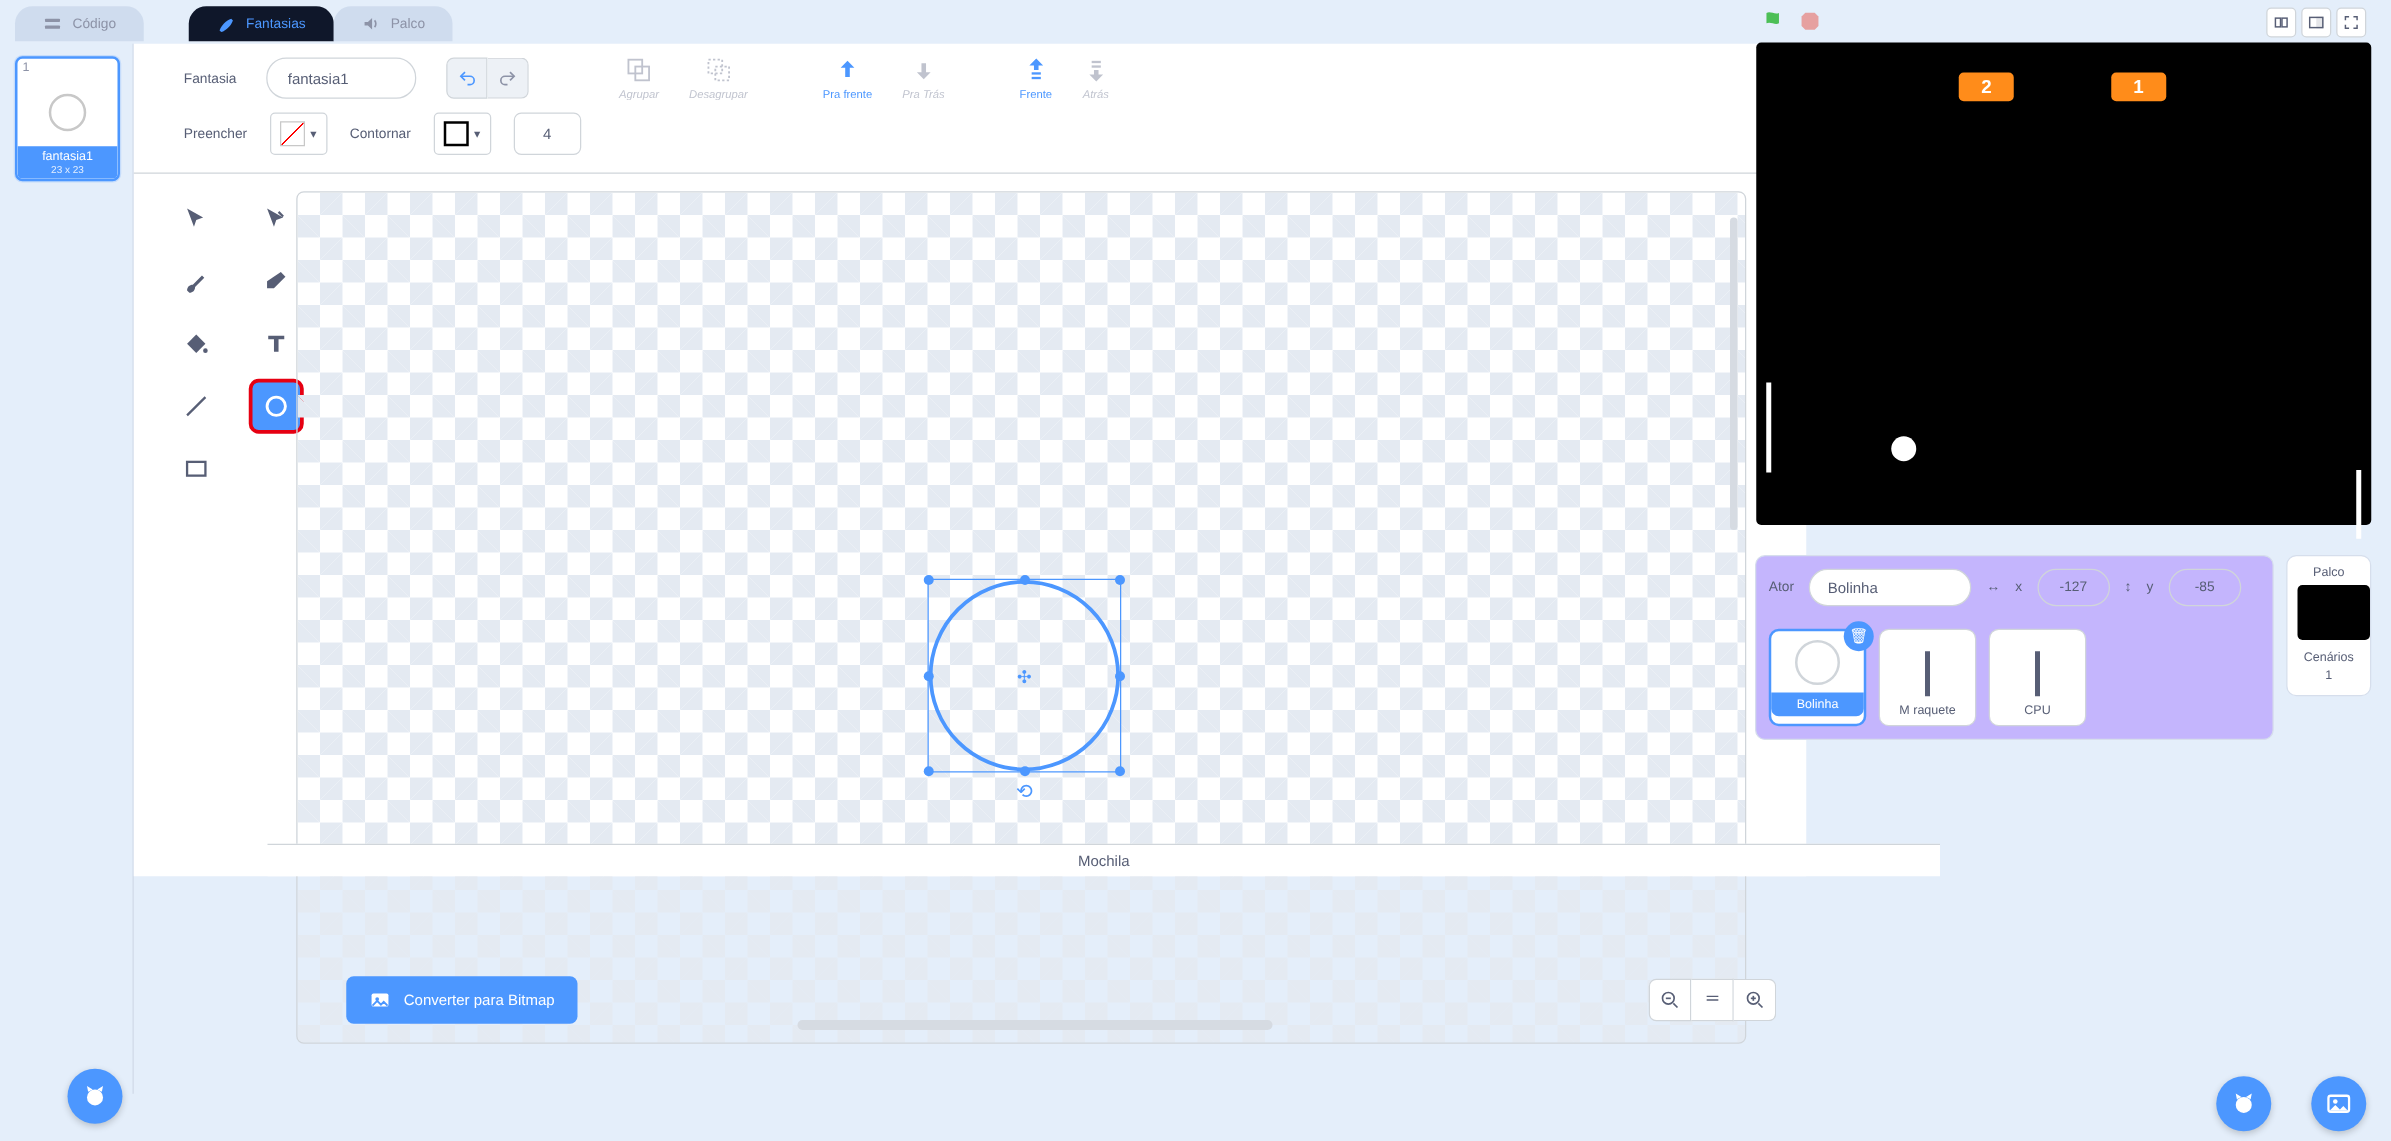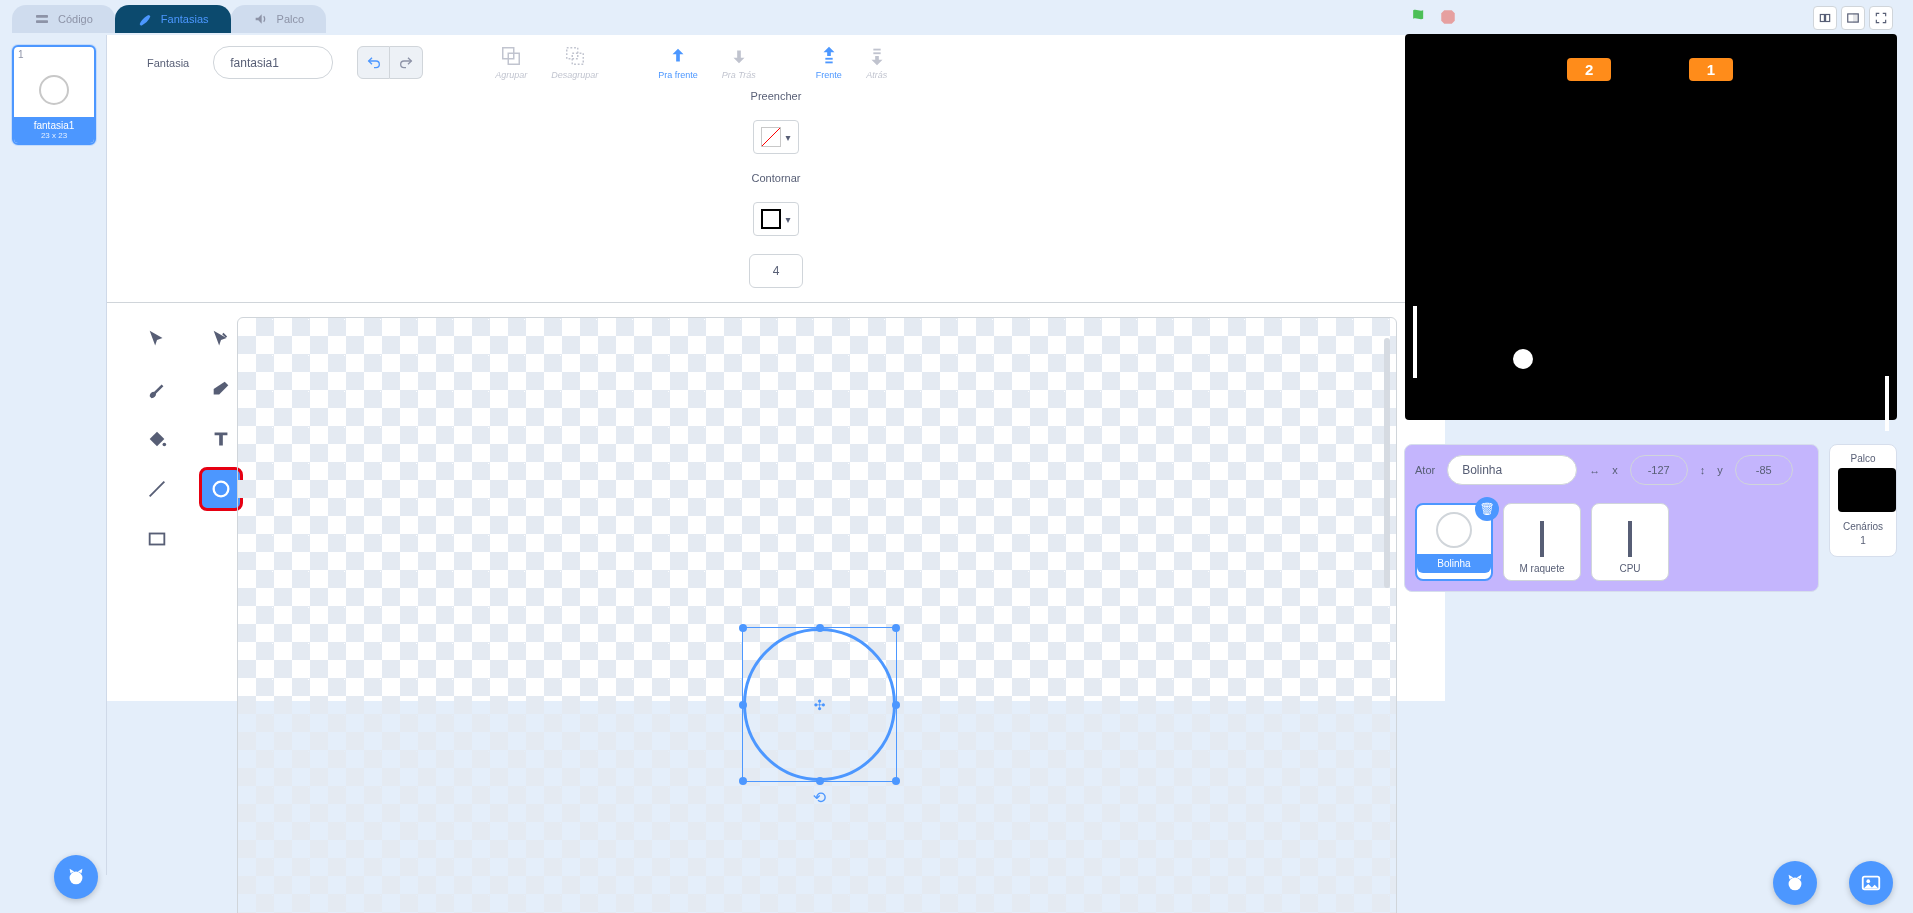--- a/index.html
+++ b/index.html
@@ -29,22 +29,23 @@
   .tab {
     display:flex; align-items:center; gap:8px;
     padding: 6px 22px;
     border-radius: 14px 14px 0 0;
     background: #cfdcee;
     color: var(--text-light);
     font-size: 11px;
     cursor:pointer;
   }
   .tab.active {
-    background: #0c4a6e;
+    background: #0f172a;
     color: var(--blue);
+    margin-left: 36px;
   }
   .tab svg { width:16px; height:16px; }
 
   
   .thumb-strip {
     position:absolute;
     left:0; top:35px;
     width:107px; height:840px;
     background: var(--light-blue-bg);
     border-right: 1px solid #cfd9e8;
@@ -110,21 +111,20 @@
     display:flex; flex-direction:column; align-items:center; gap:3px;
     cursor:pointer;
   }
   .tbtn-col.disabled { color:var(--text-light); opacity:.55; cursor:default;font-style:italic; }
   .tbtn-col .cap { font-size:9px; }
 
   .toolbar2 {
     padding:10px 40px 14px 40px;
     display:flex; align-items:center; gap:18px;
     border-bottom:1px solid var(--border);
-    flex-direction:column;
   }
   .swatch-drop {
     width:46px; height:34px;
     border:1px solid var(--border); border-radius:4px;
     display:flex; align-items:center; justify-content:center; gap:4px;
     background:#fff;
   }
   .num-input {
     width:54px; height:34px;
     border:1px solid var(--border); border-radius:6px;
@@ -570,20 +570,28 @@
           <div class="handle h-r"></div>
           <div class="cross">✣</div>
           <div class="rot">⟲</div>
         </div>
         <div class="vscroll"></div>
         <div class="hscroll"></div>
       </div>
     </div>
 
     <div class="bottom-bar">
+      <button class="convert-btn">
+        <svg width="18" height="18" viewBox="0 0 24 24" fill="#fff">
+            <rect x="3" y="5" width="18" height="14" rx="2"></rect>
+            <circle cx="9" cy="11" r="2" fill="#4c97ff"></circle>
+            <path d="M4 18l5-5 4 4 3-3 4 4" stroke="#4c97ff" stroke-width="2" fill="none"></path>
+          </svg>
+        <span>Converter para Bitmap</span>
+      </button>
       <div class="zoom">
         <div class="zbtn first">
           <svg width="16" height="16" viewBox="0 0 24 24" fill="none" stroke="currentColor" stroke-width="2">
             <circle cx="10" cy="10" r="7"></circle>
               <line x1="16" y1="16" x2="21" y2="21"></line>
               <line x1="7" y1="10" x2="13" y2="10"></line>
           </svg>
         </div>
         <div class="zbtn">
           <svg width="14" height="14" viewBox="0 0 24 24" fill="none" stroke="currentColor" stroke-width="2">
@@ -597,20 +605,23 @@
             <circle cx="10" cy="10" r="7"></circle>
               <line x1="16" y1="16" x2="21" y2="21"></line>
               <line x1="7" y1="10" x2="13" y2="10"></line>
               <line x1="10" y1="7" x2="10" y2="13"></line>
           </svg>
         </div>
       </div>
     </div>
   </div>
 
+  <div class="backpack">
+    <span>Mochila</span>
+  </div>
 </div>
 
 <div class="stage-wrap">
   <div class="stage-controls">
     <div class="flag-stop">
       <span style="cursor:pointer">
         <svg width="20" height="20" viewBox="0 0 24 24" fill="#4cbf56">
             <path d="M5 3v18"></path>
             <path d="M5 4c4-2 8 2 12 0v10c-4 2-8-2-12 0z"></path>
           </svg>

